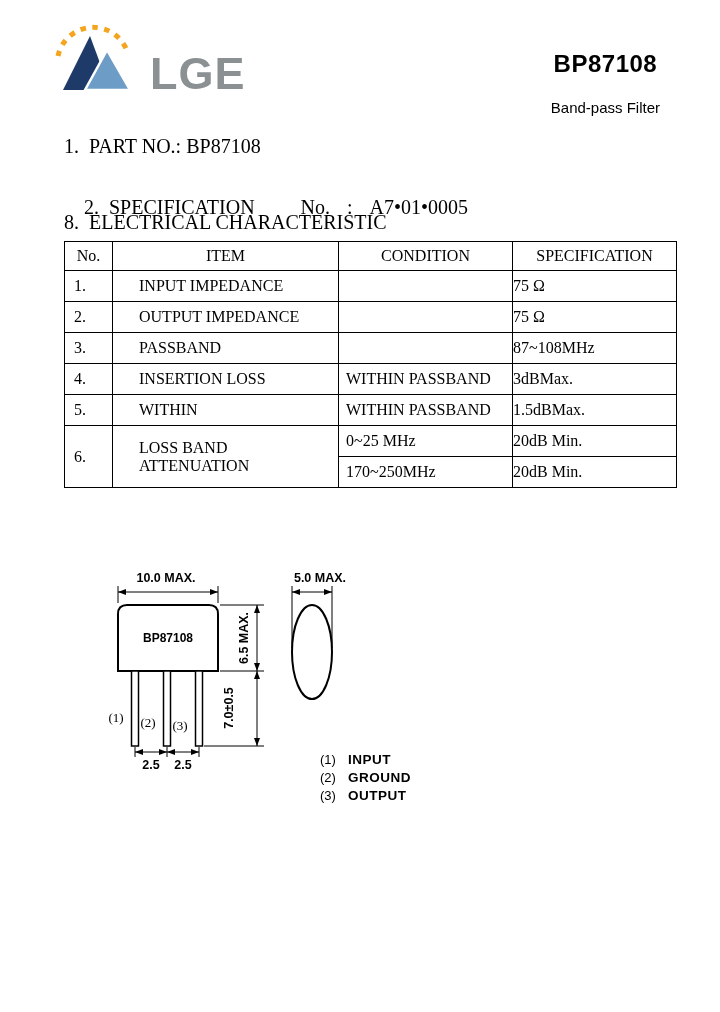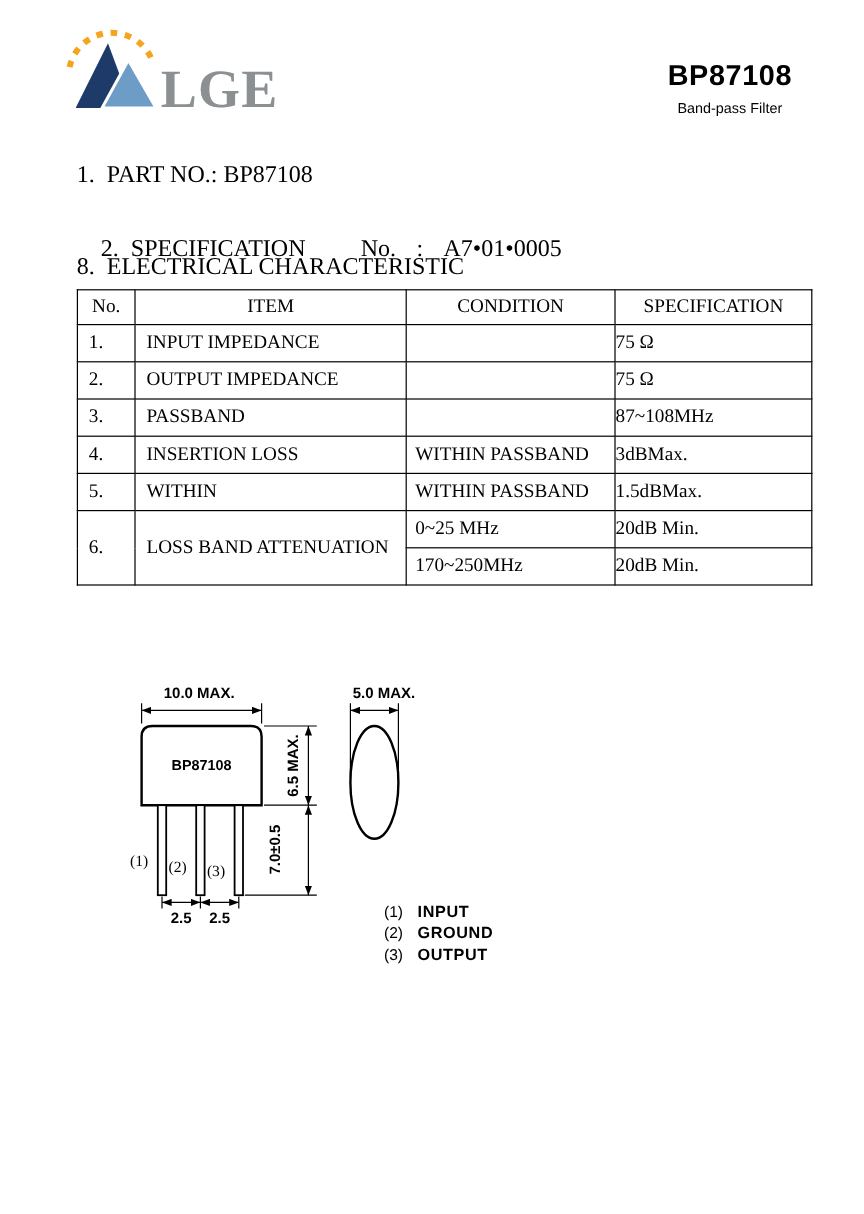--- a/index.html
+++ b/index.html
@@ -2,41 +2,41 @@
 <html style="--logo_navy: #1e3a68; --logo_blue: #6d9cc6; --logo_orange: #f4a41d; --logo_gray: #8b9093;"><head>
 <meta charset="utf-8">
 <style>
   html,body{margin:0;padding:0}
   body{width:720px;height:1012px;background:#fff;font-family:"Liberation Serif",serif;color:#000}
   .page{position:relative;width:720px;height:1012px;overflow:hidden;background:#fff}
 
   
   .logo{position:absolute;left:52px;top:24px;display:flex;align-items:flex-end}
   .logo-mark{width:82px;height:70px;display:block}
-  .logo-text{font-family:Liberation Serif, serif;font-weight:700;font-size:45px;line-height:.9;
-             color:var(--logo_gray,#8b9093);letter-spacing:1px;margin-left:0}
+  .logo-text{font-family:Liberation Sans, sans-serif;font-weight:700;font-size:45px;line-height:.9;
+             color:var(--logo_gray,#8b9093);letter-spacing:1px;margin-left:16px}
   .tri-navy{fill:var(--logo_navy,#1e3a68)}
   .tri-blue{fill:var(--logo_blue,#6d9cc6);stroke:#fff;stroke-width:2.5}
   .sun-arc{fill:none;stroke:var(--logo_orange,#f4a41d);stroke-width:5;stroke-dasharray:5.5 6.5}
   .title-block{position:absolute;right:60px;top:50px;text-align:center;font-family:"Liberation Sans",sans-serif}
   .title-part{font-size:24px;font-weight:700;letter-spacing:.5px}
-  .title-sub{font-size:12px;margin-top:5px}
+  .title-sub{font-size:15px;margin-top:21px}
 
   
   .h-line{position:absolute;left:64px;font-size:20px;white-space:pre}
   #line1{top:135px}#line2{top:173px}#line3{top:211px}#line4{top:524px}
   .gap1{margin-left:46px}.gap2{margin-left:17px}
 
   
   table.spec-table{position:absolute;left:64px;top:241px;width:612px;border-collapse:collapse;table-layout:fixed}
   .spec-table th,.spec-table td{border:1px solid #000;font-size:16px;font-weight:normal;padding:0;overflow:hidden}
   .spec-table th{height:28px;text-align:center}
   .spec-table td{height:30px}
   td.no{padding-left:9px}
-  td.item{padding-left:9px}
+  td.item{padding-left:26px}
   td.cond{padding-left:7px}
   td.spec-cell{text-align:left}
   .c-no{width:48px}.c-item{width:226px}.c-cond{width:174px}.c-spec{width:164px}
 
   
   .drawing{position:absolute;left:88px;top:556px}
   .dline,.ext{stroke:#000;stroke-width:1;fill:none}
   .body-outline{fill:#fff;stroke:#000;stroke-width:2}
   .lead{fill:#fff;stroke:#000;stroke-width:1.5}
   .dim-label{font-family:"Liberation Sans",sans-serif;font-weight:700;font-size:12.5px}

